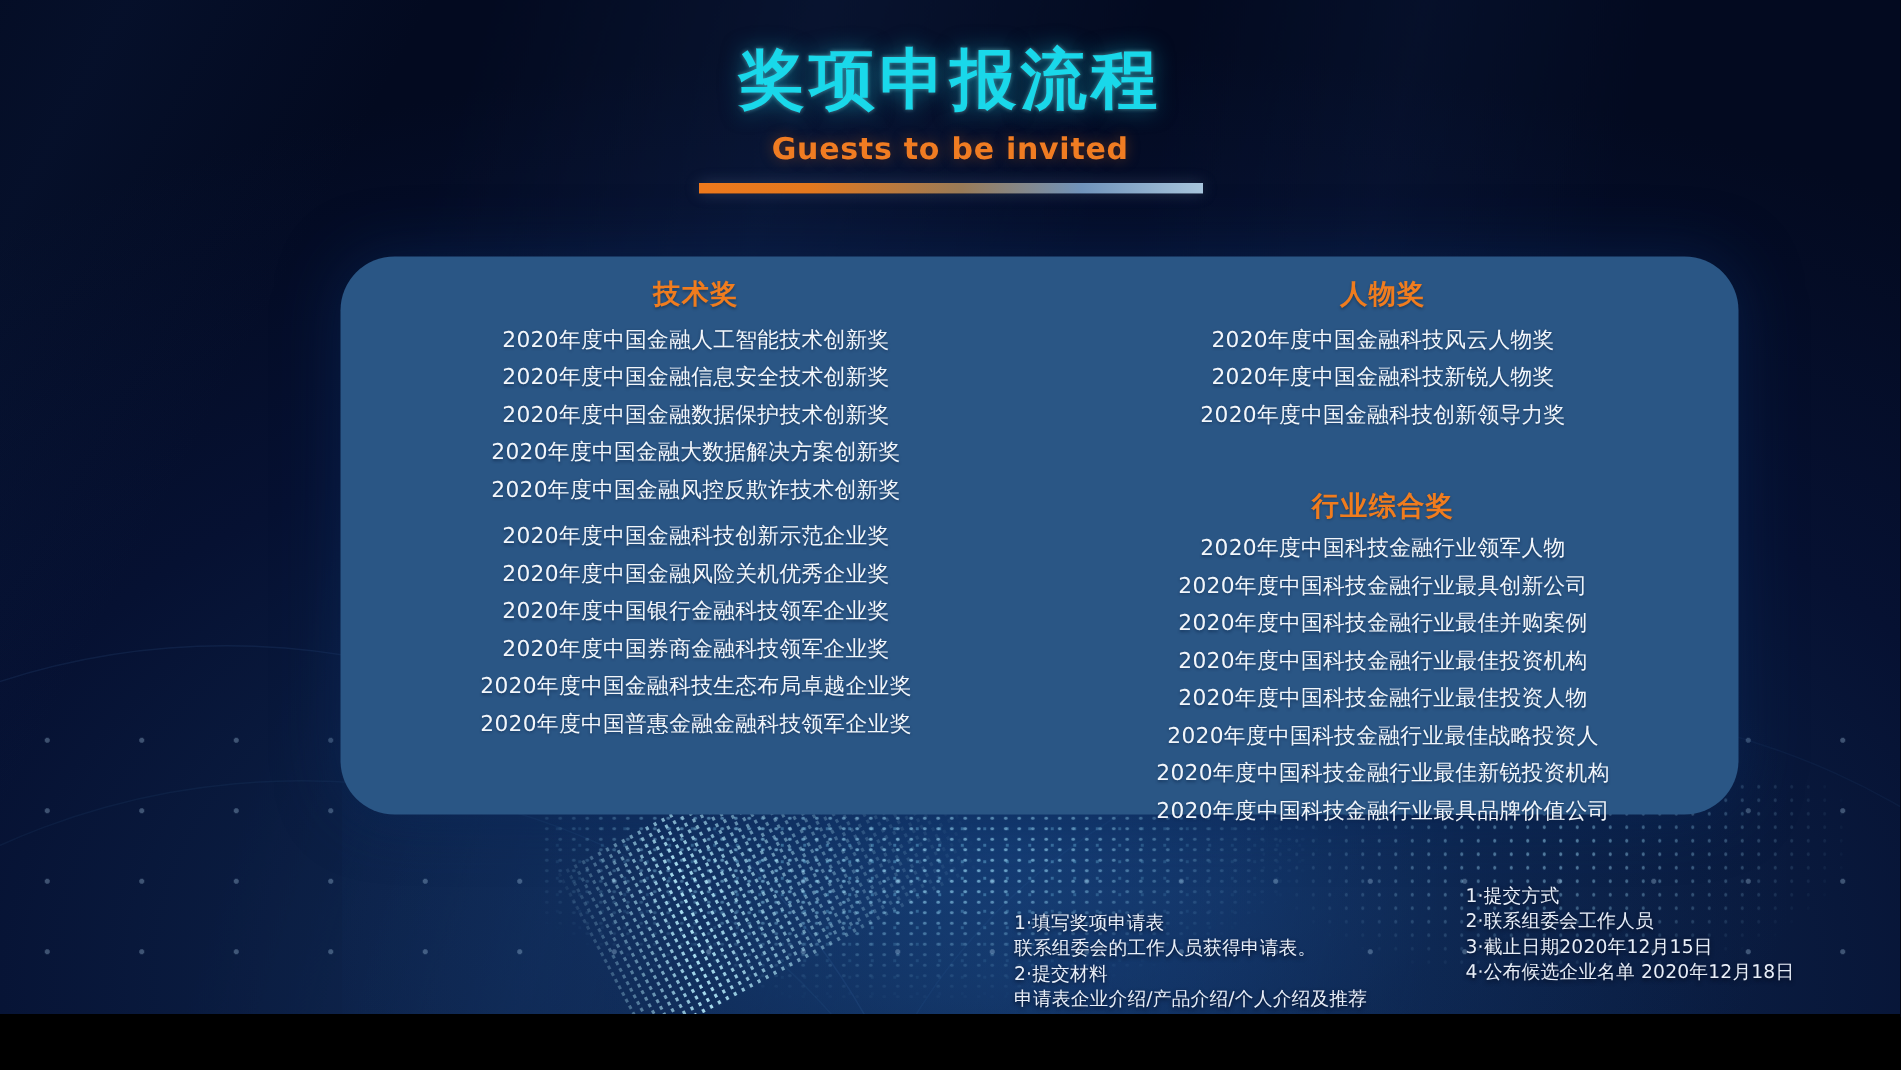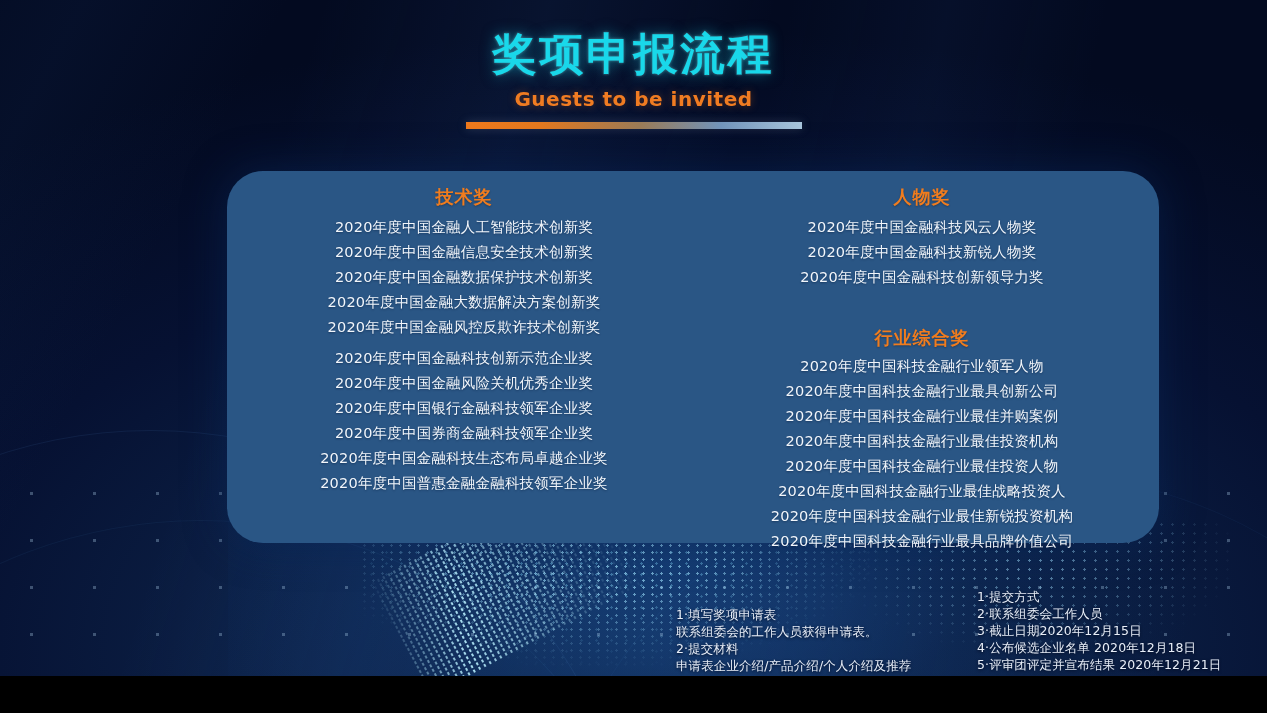--- a/index.html
+++ b/index.html
@@ -298,18 +298,17 @@
       <div>联系组委会的工作人员获得申请表。</div>
       <div>2·提交材料</div>
       <div>申请表企业介绍/产品介绍/个人介绍及推荐</div>
     </div>
 
     <div class="note note-right">
       <div>1·提交方式</div>
       <div>2·联系组委会工作人员</div>
       <div>3·截止日期2020年12月15日</div>
       <div>4·公布候选企业名单  2020年12月18日</div>
-      <div>5·评审团评定并宣布结果 2020年12月21日</div>
     </div>
 
   </div>
 
 </div>
 
 </body></html>

